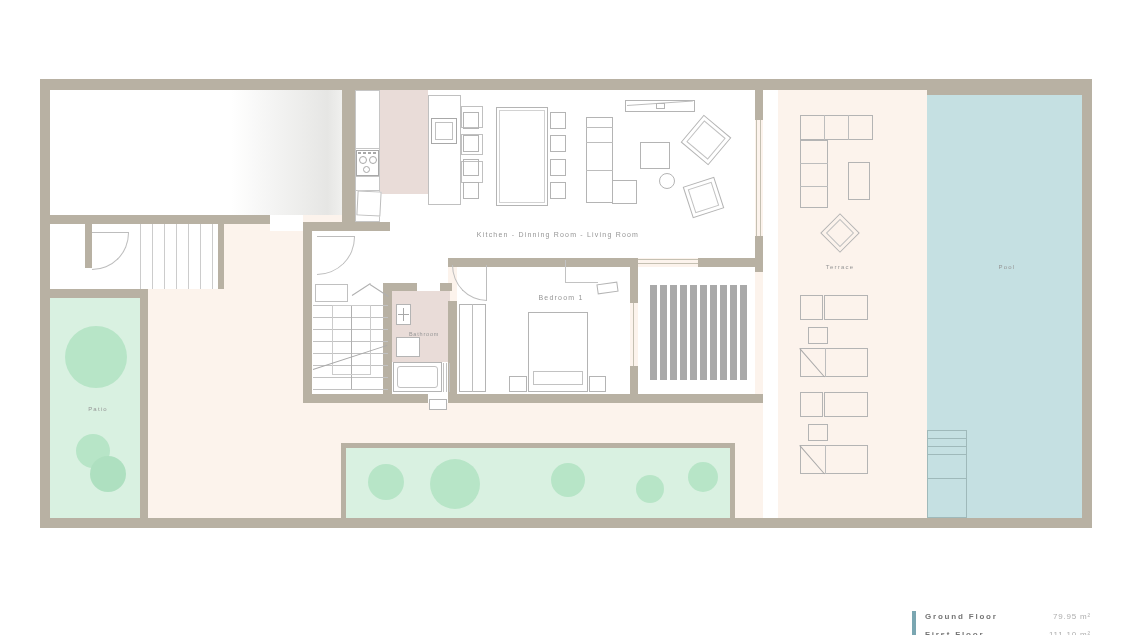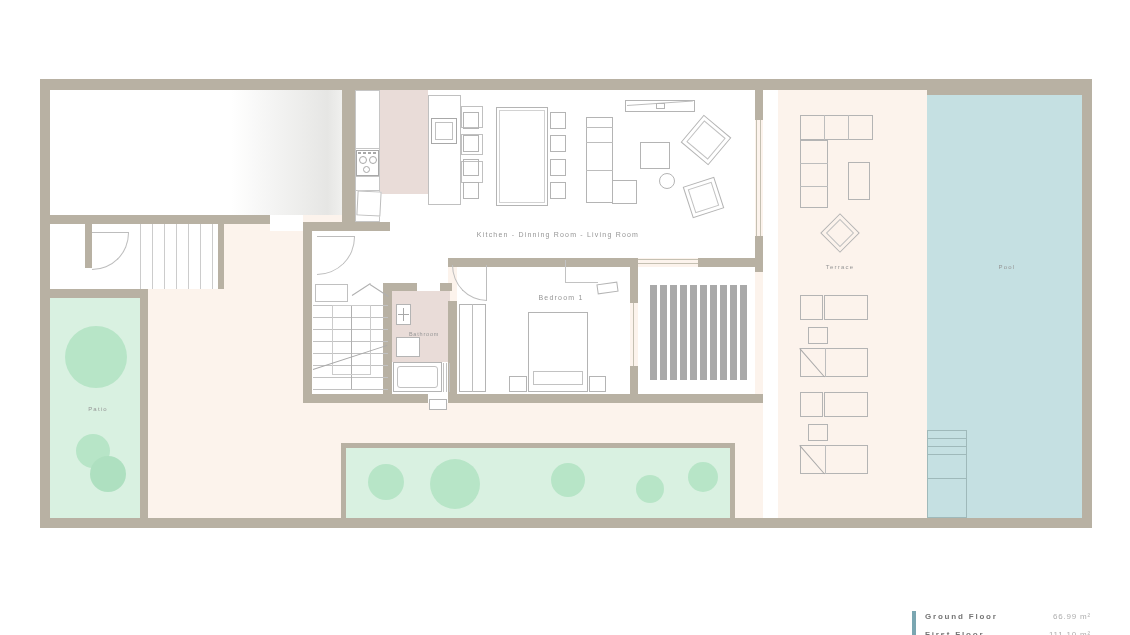--- a/index.html
+++ b/index.html
@@ -217,21 +217,21 @@
   <div class="lbl" style="left:561px;top:297px;font-size:7px;">Bedroom 1</div>
   <div class="lbl" style="left:424px;top:334px;font-size:5.5px;letter-spacing:0.8px;">Bathroom</div>
   <div class="lbl" style="left:98px;top:409px;font-size:6px;">Patio</div>
   <div class="lbl" style="left:840px;top:267px;font-size:6px;">Terrace</div>
   <div class="lbl" style="left:1007px;top:267px;font-size:6px;">Pool</div>
 
   <div class="area" style="left:910px;top:608px;width:185px;height:40px;">
     <div style="position:absolute;left:2px;top:3px;width:4px;height:40px;background:#7aa6b1;"></div>
     <div style="position:absolute;left:15px;top:4px;width:166px;display:flex;justify-content:space-between;">
       <span class="legend-label">Ground Floor</span>
-      <span class="legend-value">66.99 m²</span>
+      <span class="legend-value">79.95 m²</span>
     </div>
     <div style="position:absolute;left:15px;top:22px;width:166px;display:flex;justify-content:space-between;">
       <span class="legend-label">First Floor</span>
       <span class="legend-value">111.10 m²</span>
     </div>
   </div>
 
 </div>
 
 </body></html>

